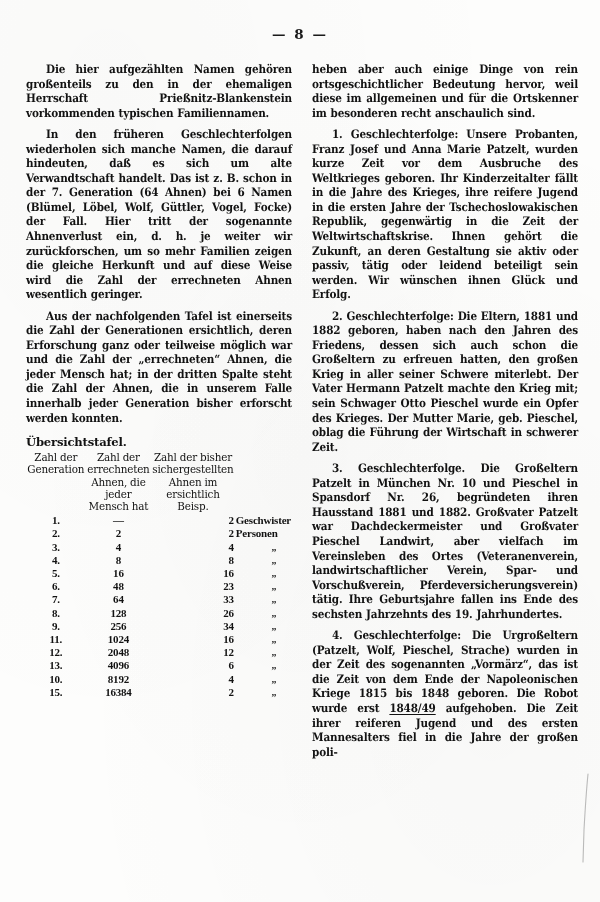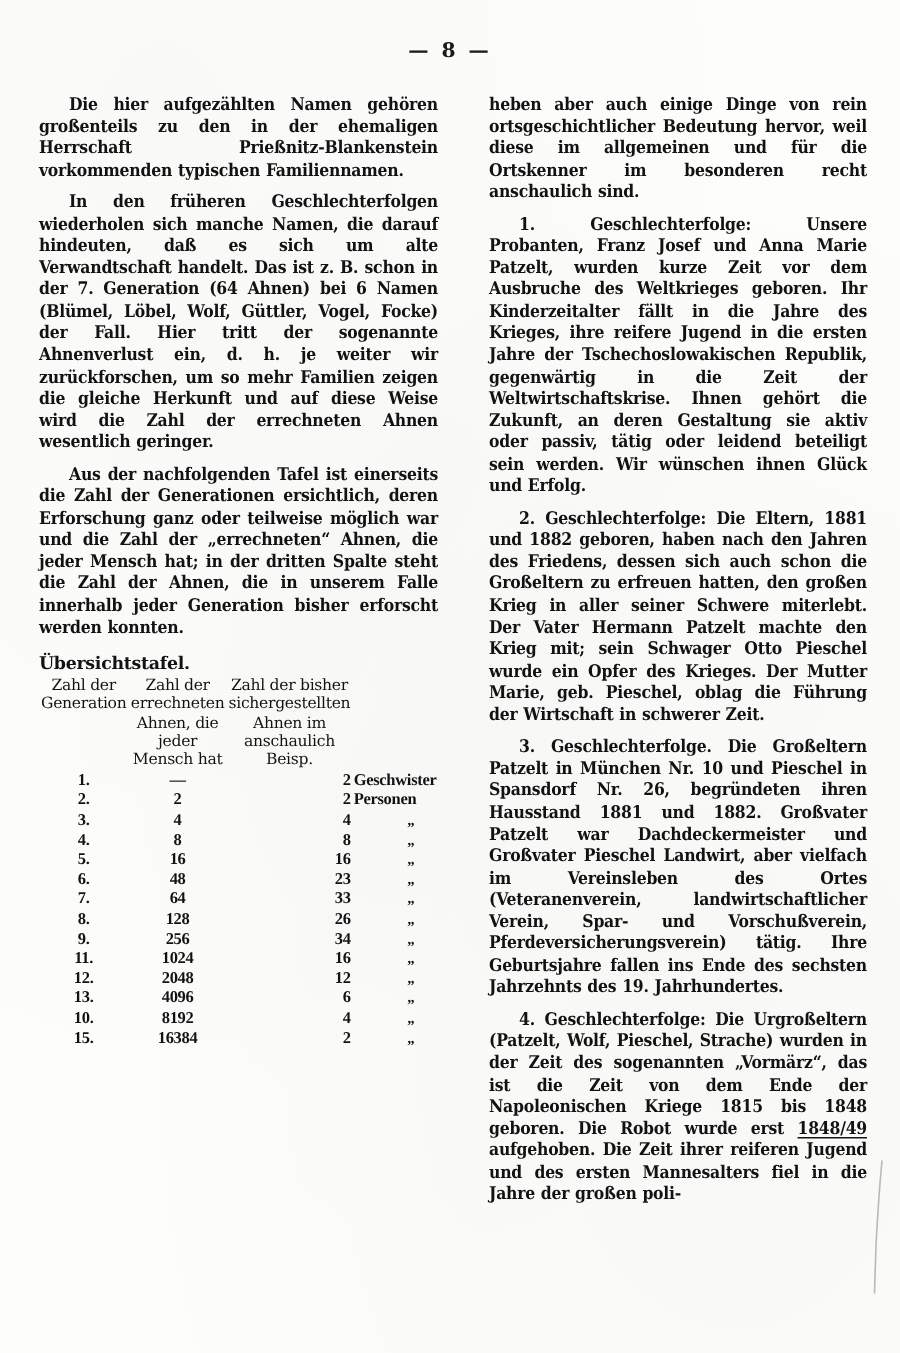--- a/index.html
+++ b/index.html
@@ -37,21 +37,21 @@
   }
 
   
   .columns {
     position: absolute;
     top: 62px;
     left: 26px;
     width: 552px;
     height: 820px;
     display: flex;
-    gap: 34px;
+    gap: 20px;
   }
   .col {
     width: 266px;
     position: relative;
   }
 
   
   .fr {
     font-family: "DejaVu Serif", "Liberation Serif", serif;
     font-weight: 700;
@@ -161,21 +161,21 @@
       <p class="fr indent">Aus der nachfolgenden Tafel ist einerseits die Zahl der Generationen ersichtlich, deren Erforschung ganz oder teilweise möglich war und die Zahl der „errechneten“ Ahnen, die jeder Mensch hat; in der dritten Spalte steht die Zahl der Ahnen, die in unserem Falle innerhalb jeder Generation bisher erforscht werden konnten.</p>
 
       <div class="tafel-wrap">
         <div class="tafel-title">Übersichtstafel.</div>
 
         <table class="tafel">
           <thead>
             <tr>
               <th class="c1">Zahl der Generation</th>
               <th class="c2">Zahl der errechneten Ahnen, die jeder Mensch hat</th>
-              <th class="c3">Zahl der bisher sichergestellten Ahnen im anschaulich Beisp.</th>
+              <th class="c3">Zahl der bisher sichergestellten Ahnen im ersichtlich Beisp.</th>
             </tr>
           </thead>
           <tbody id="tafel-body">
               <tr>
                 <td class="gen">1.</td>
                 <td class="num">—</td>
                 <td class="sure">2</td>
                 <td class="unit">Geschwister</td>
               </tr>
               <tr>

